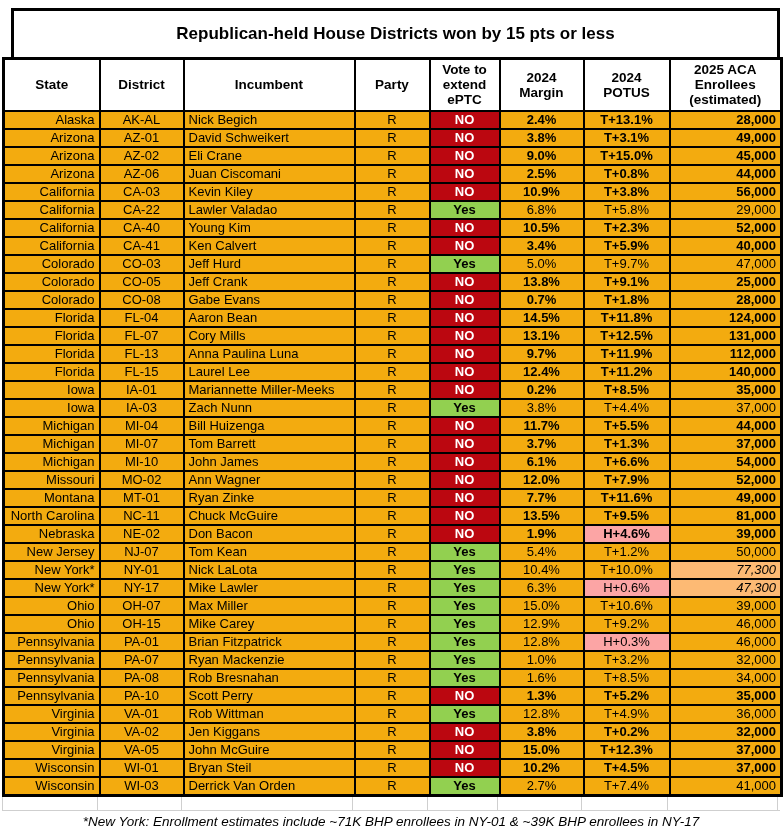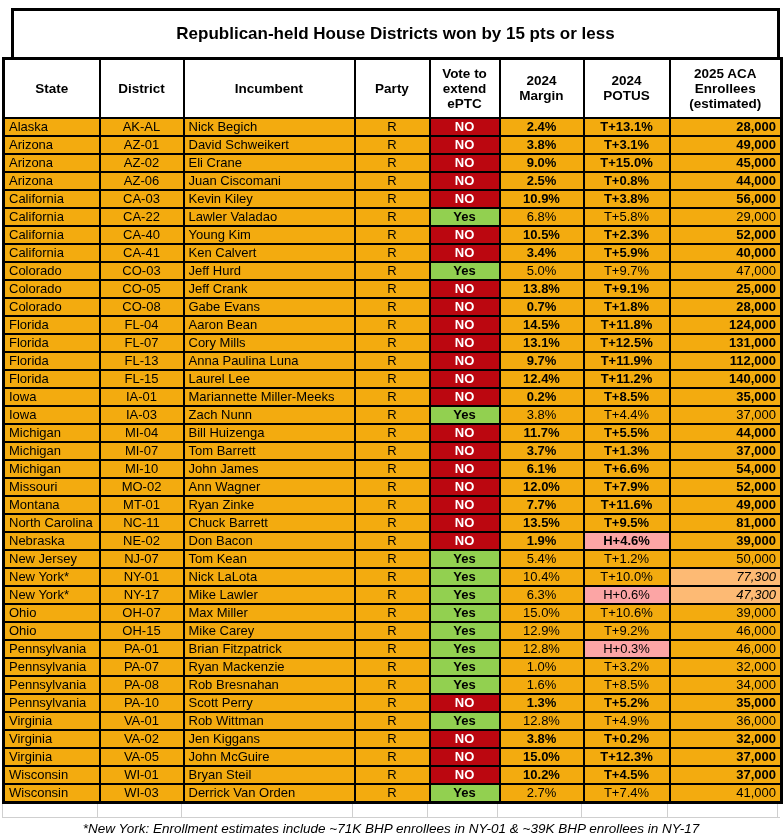--- a/index.html
+++ b/index.html
@@ -37,33 +37,33 @@
     border: 2px solid #000;
     padding: 0 4px;
     overflow: hidden;
     white-space: nowrap;
   }
   thead th {
     background: #fff;
     font-weight: bold;
     font-size: 13.5px;
     line-height: 15px;
-    height: 59px;
+    height: 52px;
     text-align: center;
     vertical-align: middle;
     white-space: pre-line;
   }
   tbody td {
     background: #F3AB0F;
     font-size: 13px;
     height: 18px;
     line-height: 16px;
     vertical-align: middle;
   }
-  .col-state   { }
+  .col-state   { text-align: right; }
   .col-district{ text-align: center; }
   .col-incumbent { text-align: left; margin-left: 44px; }
   .col-party   { text-align: center; }
   .col-vote    { text-align: center; font-weight: bold; }
   .col-margin, .col-potus { text-align: center; }
   .col-enrollees { text-align: right; }
 
   tr.no-row  td.num { font-weight: bold; }
   tr.yes-row td.num { font-weight: normal; }
 
@@ -348,21 +348,21 @@
           <td class="col-incumbent">Ryan Zinke</td>
           <td class="col-party">R</td>
           <td class="col-vote vote-no">NO</td>
           <td class="col-margin num">7.7%</td>
           <td class="col-potus num">T+11.6%</td>
           <td class="col-enrollees num">49,000</td>
         </tr>
         <tr class="no-row">
           <td class="col-state">North Carolina</td>
           <td class="col-district">NC-11</td>
-          <td class="col-incumbent">Chuck Barrett</td>
+          <td class="col-incumbent">Chuck McGuire</td>
           <td class="col-party">R</td>
           <td class="col-vote vote-no">NO</td>
           <td class="col-margin num">13.5%</td>
           <td class="col-potus num">T+9.5%</td>
           <td class="col-enrollees num">81,000</td>
         </tr>
         <tr class="no-row">
           <td class="col-state">Nebraska</td>
           <td class="col-district">NE-02</td>
           <td class="col-incumbent">Don Bacon</td>

